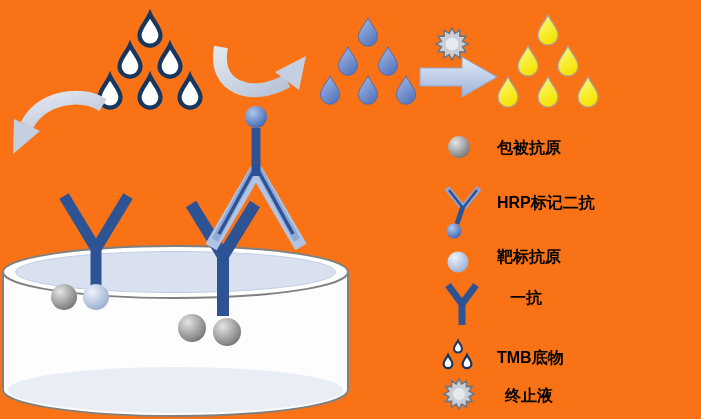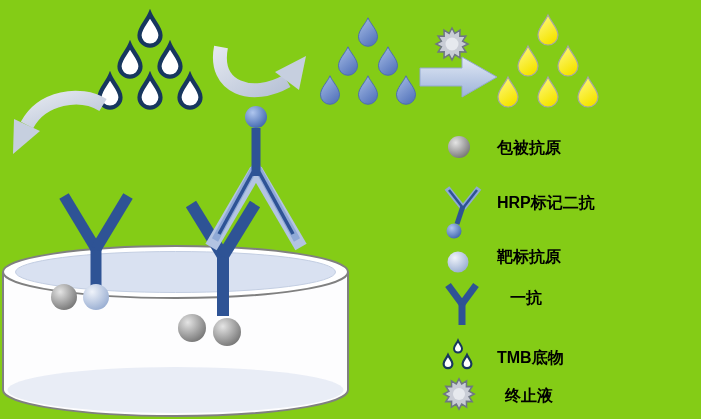--- a/index.html
+++ b/index.html
@@ -1,19 +1,19 @@
 <!DOCTYPE html>
 <html><head>
 <meta charset="utf-8">
 <style>
   html,body{margin:0;padding:0;background:#ffffff;}
   .stage{
     position:relative;
     width:701px;height:419px;
-    background:#84cc16;
+    background:#f97316;
     overflow:hidden;
     font-family:"Liberation Sans", sans-serif;
     text-align:center;
   }
   .stage svg{position:absolute;left:0;top:0;}
   .lg{
     font-family:"Liberation Sans", sans-serif;
     font-weight:bold;
     font-size:16px;
     fill:#000000;

